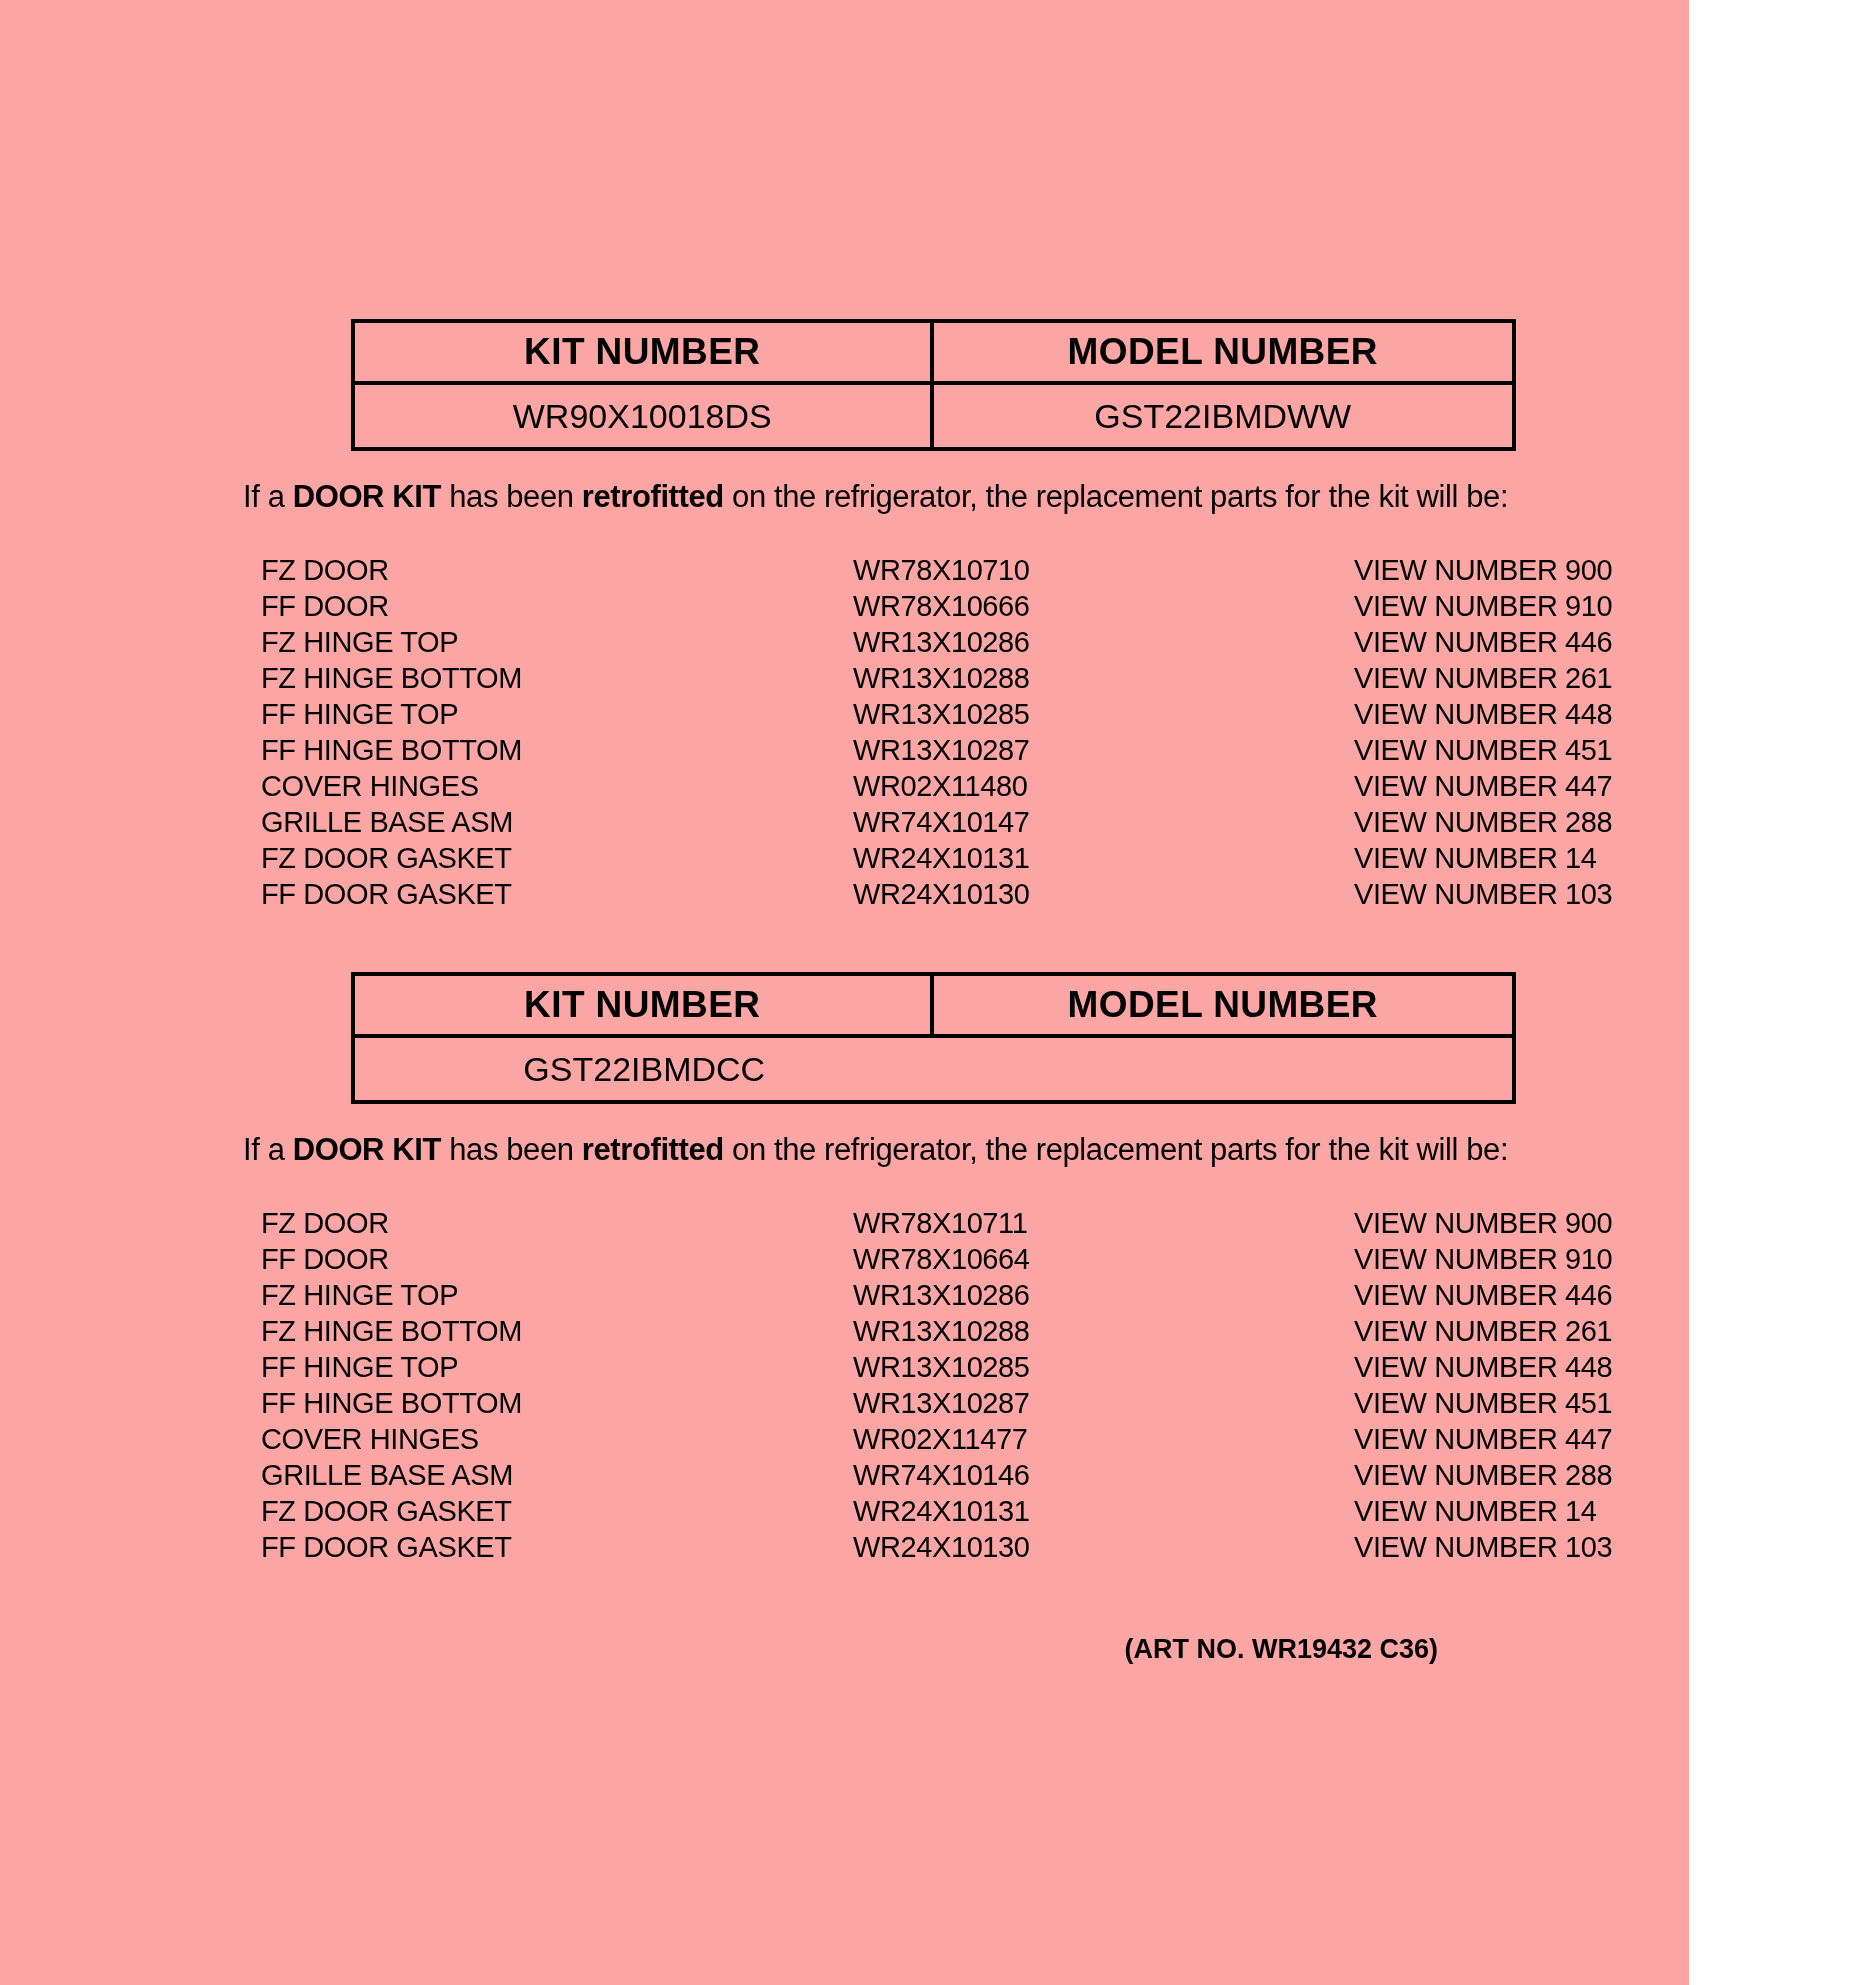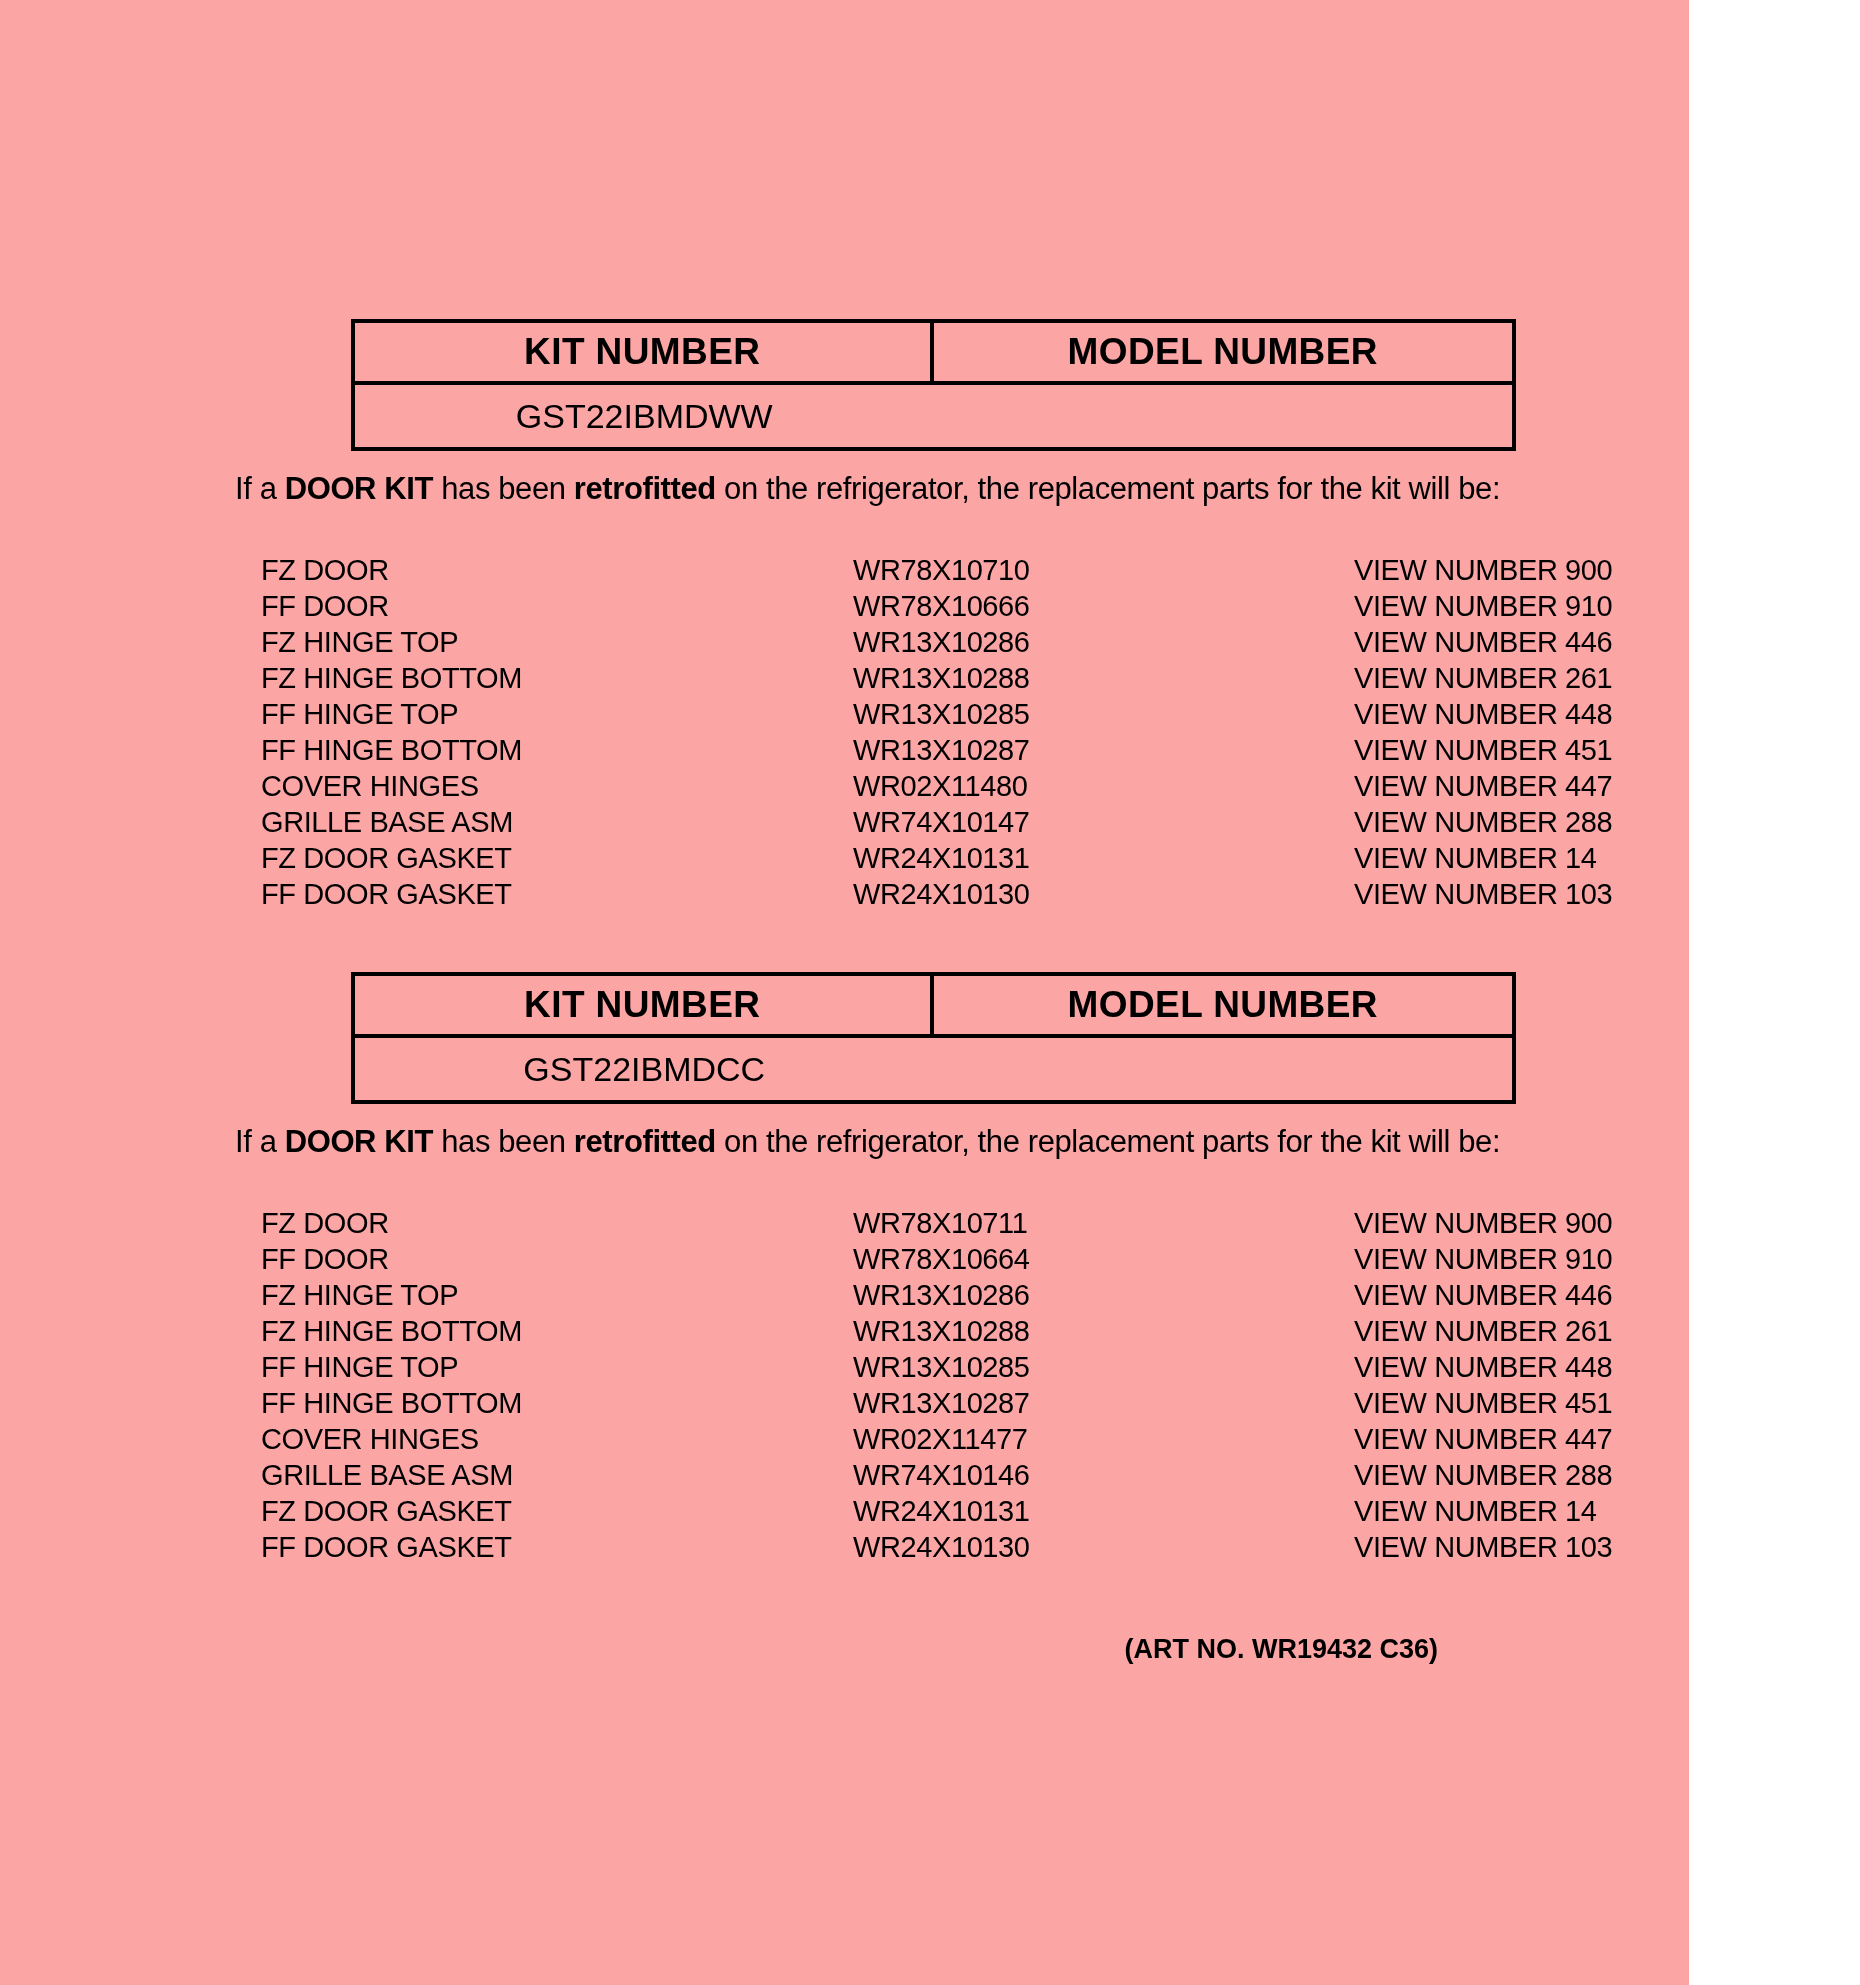--- a/index.html
+++ b/index.html
@@ -46,21 +46,21 @@
     border-bottom: 4px solid #000;
     font-weight: bold;
     font-size: 37px;
     letter-spacing: 0.4px;
   }
   .cell.value { font-size: 34px; }
   .retrofit-sentence {
     position: absolute;
     left: 227px;
     top: 144px;
-    margin: 8px;
+    margin: 16px;
     font-size: 31px;
     letter-spacing: -0.4px;
     white-space: nowrap;
   }
   .retrofit-sentence b { font-weight: bold; }
   .parts-list {
     position: absolute;
     left: 233px;
     top: 233px;
     width: 1436px;
@@ -88,20 +88,21 @@
 </style>
 </head>
 <body>
 
 <div class="page">
 
   <section class="kit-section" style="top:319px">
     <div class="kit-table">
       <div class="cell header c-left">KIT NUMBER</div>
       <div class="cell header">MODEL NUMBER</div>
+      <div class="cell value c-left">WR90X10018DS</div>
       <div class="cell value">GST22IBMDWW</div>
     </div>
     <p class="retrofit-sentence"><span>If a </span><b>DOOR KIT</b><span> has been </span><b>retrofitted</b><span> on the refrigerator, the replacement parts for the kit will be:</span></p>
     <div class="parts-list">
 
         <div class="parts-row">
           <span class="col name">FZ DOOR</span>
           <span class="col part">WR78X10710</span>
           <span class="col view">VIEW NUMBER 900</span>
         </div>

